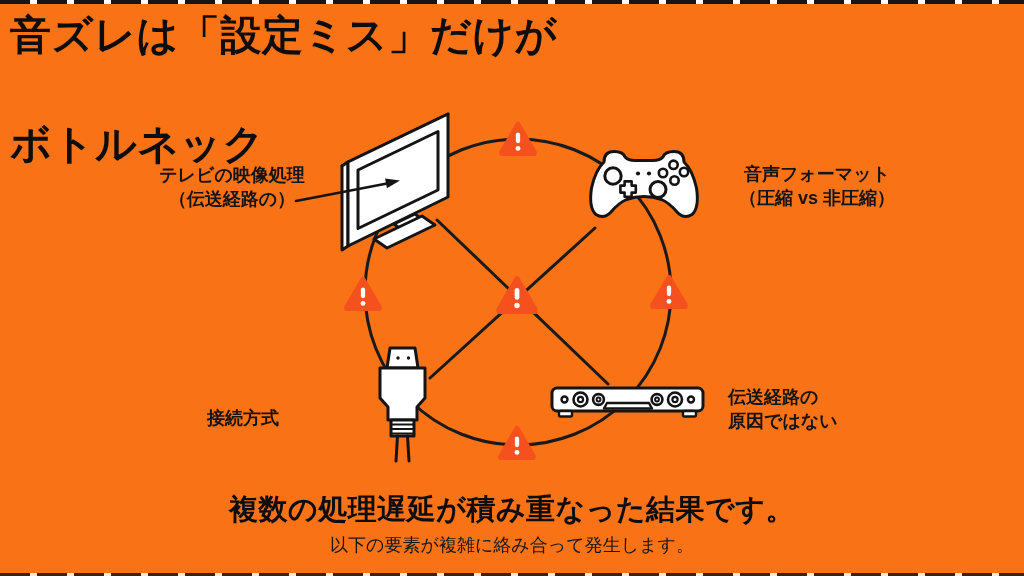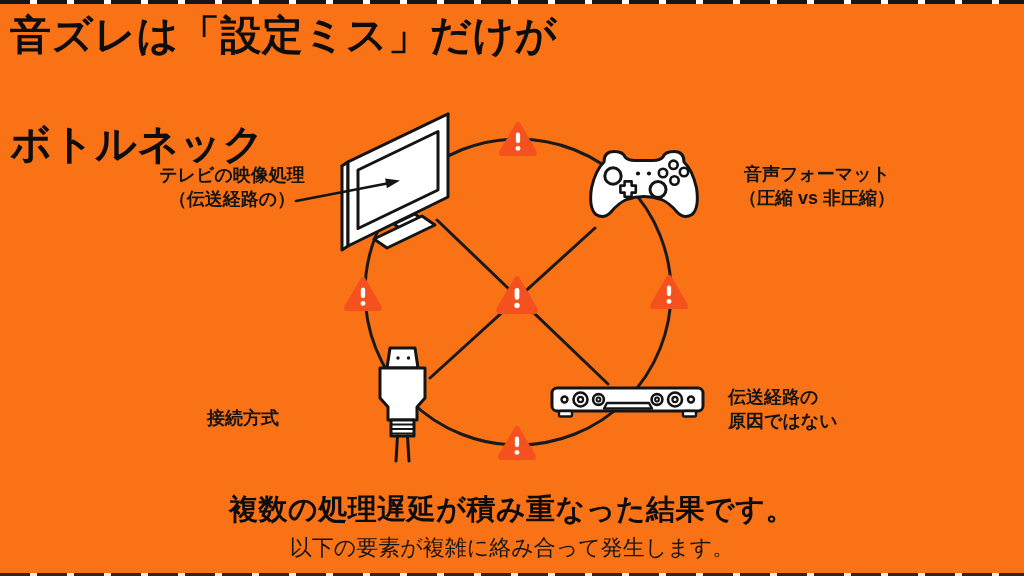--- a/index.html
+++ b/index.html
@@ -19,21 +19,21 @@
     position:absolute;font-size:18px;font-weight:800;line-height:1.32;
     text-align:center;color:#141414;white-space:nowrap;
   }
   .node-label.left-align{text-align:left;}
   .footer-main{
     position:absolute;left:0;right:0;top:490px;text-align:center;
     font-size:29px;font-weight:700;color:#0d0d0d;letter-spacing:.5px;
   }
   .footer-sub{
     position:absolute;left:0;right:0;top:533px;text-align:center;
-    font-size:22px;font-weight:400;color:#161616;
+    font-size:18px;font-weight:400;color:#161616;
   }
 </style>
 </head>
 <body>
 
 <div class="slide">
 
   <div class="edge-bar top"></div>
   <div class="edge-bar bottom"></div>
 

